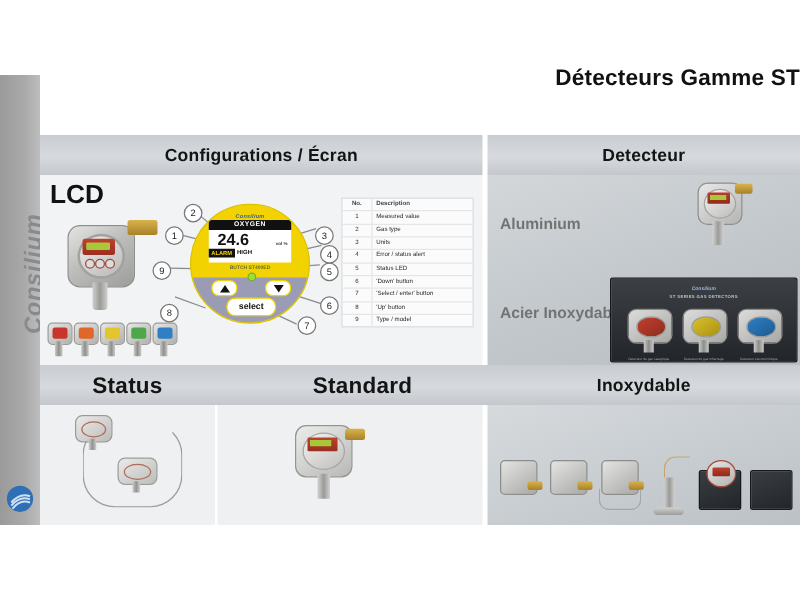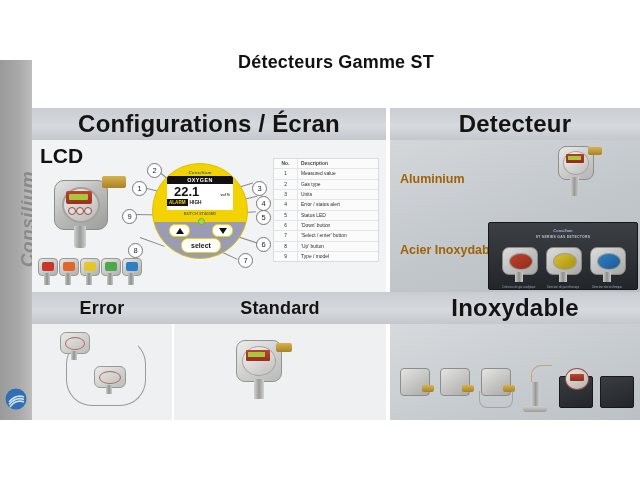--- a/index.html
+++ b/index.html
@@ -9,33 +9,33 @@
   
   .rail{position:absolute;left:0;top:60px;width:32px;height:360px;
         background:linear-gradient(90deg,#9a9a9a 0%,#a9a9a9 60%,#bdbdbd 100%);}
   .rail-text{position:absolute;left:-52px;top:148px;width:160px;transform:rotate(-90deg);
         transform-origin:center center;font-size:19px;font-style:italic;font-weight:700;
         color:#8a8a8a;letter-spacing:.5px;text-align:center;}
   .rail-logo{position:absolute;left:5px;bottom:10px;width:22px;height:22px;}
 
   
   .title-wrap{position:absolute;left:32px;top:52px;width:608px;text-align:center;}
-  .title-main{font-size:18px;font-weight:700;color:#111;letter-spacing:.2px;}
+  .title-main{font-size:18px;font-weight:700;color:#111;letter-spacing:.2px;text-align:right;}
   .title-sub{margin-top:4px;font-size:11.5px;font-weight:700;color:#111;letter-spacing:-.1px;}
 
   
   .hdr{position:absolute;height:32px;display:flex;align-items:center;justify-content:center;
        background:linear-gradient(180deg,#c9cdd1 0%,#d6dade 55%,#c4c8cc 100%);}
-  .hdr span{font-size:24px;font-weight:700;color:#141414;letter-spacing:.2px;}
+  .hdr span{font-size:14px;font-weight:700;color:#141414;letter-spacing:.2px;}
   .hdr.sm span{font-size:18px;}
 
   .hdr-cfg{left:32px;top:108px;width:354px;}
   .hdr-ver{left:390px;top:108px;width:250px;}
   .hdr-rem{left:32px;top:292px;width:140px;}
-  .hdr-std{left:162px;top:292px;width:236px;}
+  .hdr-std{left:172px;top:292px;width:236px;}
   .hdr-acc{left:390px;top:292px;width:250px;}
 
   
   .panel{position:absolute;}
   .p-cfg{left:32px;top:140px;width:354px;height:152px;background:#f2f3f4;}
   .p-ver{left:390px;top:140px;width:250px;height:152px;
          background:linear-gradient(160deg,#d3d7da 0%,#c2c7cb 55%,#b9bec3 100%);}
   .p-rem{left:32px;top:324px;width:140px;height:96px;background:#eef0f1;}
   .p-std{left:174px;top:324px;width:212px;height:96px;background:#eef0f1;}
   .p-acc{left:390px;top:324px;width:250px;height:96px;
@@ -108,21 +108,21 @@
   
   .tbl{position:absolute;left:273px;top:158px;width:104px;background:#fbfbfb;border:1px solid #d9dcde;}
   .tr{display:flex;border-bottom:1px solid #e3e6e8;}
   .tr:last-child{border-bottom:none;}
   .tr.head .td{font-weight:700;color:#444;}
   .td{font-size:4.9px;color:#2b2b2b;padding:2.1px 3px;line-height:1.05;}
   .td.no{width:17px;text-align:center;border-right:1px solid #e3e6e8;}
   .td.ds{flex:1;}
 
   
-  .ver-lab{position:absolute;font-size:12.5px;font-weight:700;color:#a16207;}
+  .ver-lab{position:absolute;font-size:12.5px;font-weight:700;color:#737373;}
   .v-alu{left:400px;top:172px;} .v-inox{left:400px;top:243px;}
   .ver-dev{position:absolute;left:552px;top:146px;width:46px;height:58px;}
   .vd-body{position:absolute;left:6px;top:0;width:34px;height:32px;border-radius:8px;
         background:linear-gradient(145deg,#e8e8e6,#b4b4b2);border:1px solid #8f8f8d;}
   .vd-face{position:absolute;left:11px;top:5px;width:24px;height:22px;border-radius:50%;
         background:linear-gradient(145deg,#f2f1ef,#bebdbb);border:1.5px solid #a4a4a2;}
   .vd-scr{position:absolute;left:14px;top:8px;width:18px;height:9px;border-radius:1px;
         background:linear-gradient(180deg,#bb3c2c,#8f2c1c);}
   .vd-scr i{position:absolute;left:2px;top:2px;width:13px;height:4px;background:#a8c83a;display:block;}
   .vd-stem{position:absolute;left:18px;top:31px;width:9px;height:19px;
@@ -216,21 +216,21 @@
     <div class="title-main">Détecteurs Gamme ST</div>
   </div>
 
   <div class="hdr hdr-cfg">
     <span>Configurations / Écran</span>
   </div>
   <div class="hdr hdr-ver">
     <span>Detecteur</span>
   </div>
   <div class="hdr hdr-rem sm">
-    <span>Error</span>
+    <span>Status</span>
   </div>
   <div class="hdr hdr-std sm">
     <span>Standard</span>
   </div>
   <div class="hdr hdr-acc">
     <span>Inoxydable</span>
   </div>
 
   <div class="panel p-cfg"></div>
   <div class="lcd-label">LCD</div>
@@ -292,21 +292,21 @@
   <div class="lead" style="left:212px;top:247px;width:28px;transform:rotate(25deg);"></div>
   <div class="lead" style="left:140px;top:237px;width:26px;transform:rotate(20deg);"></div>
   <div class="lead" style="left:134px;top:214px;width:42px;transform:rotate(1deg);"></div>
 
   <div class="dial">
     <div class="dial-bot"></div>
     <div class="dial-brand">Consilium</div>
     <div class="lcd-box">
       <div class="lcd-gas">OXYGEN</div>
       <div class="lcd-mid">
-        <div class="lcd-val">22.1</div>
+        <div class="lcd-val">24.6</div>
         <div class="lcd-unit">vol %</div>
       </div>
       <div class="lcd-alarm">
         <b>ALARM</b>
         <span>HIGH</span>
       </div>
     </div>
     <div class="lcd-model">BUTCH ST400ED</div>
     <div class="lcd-led"></div>
     <div class="btn-up">

